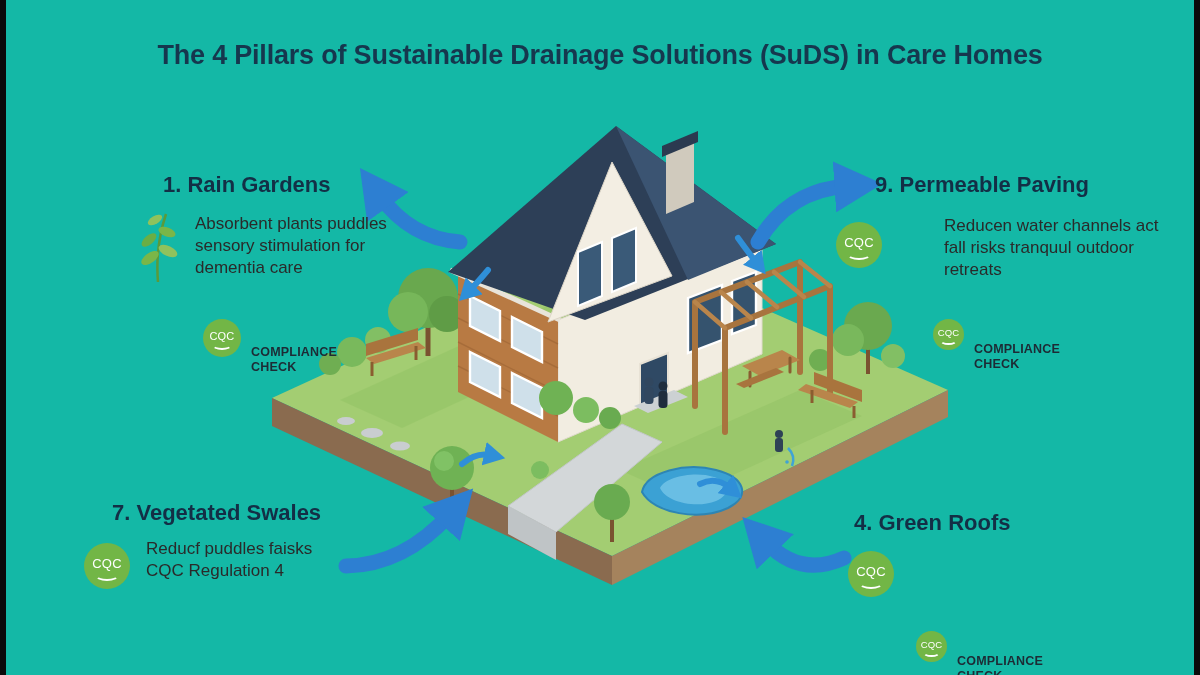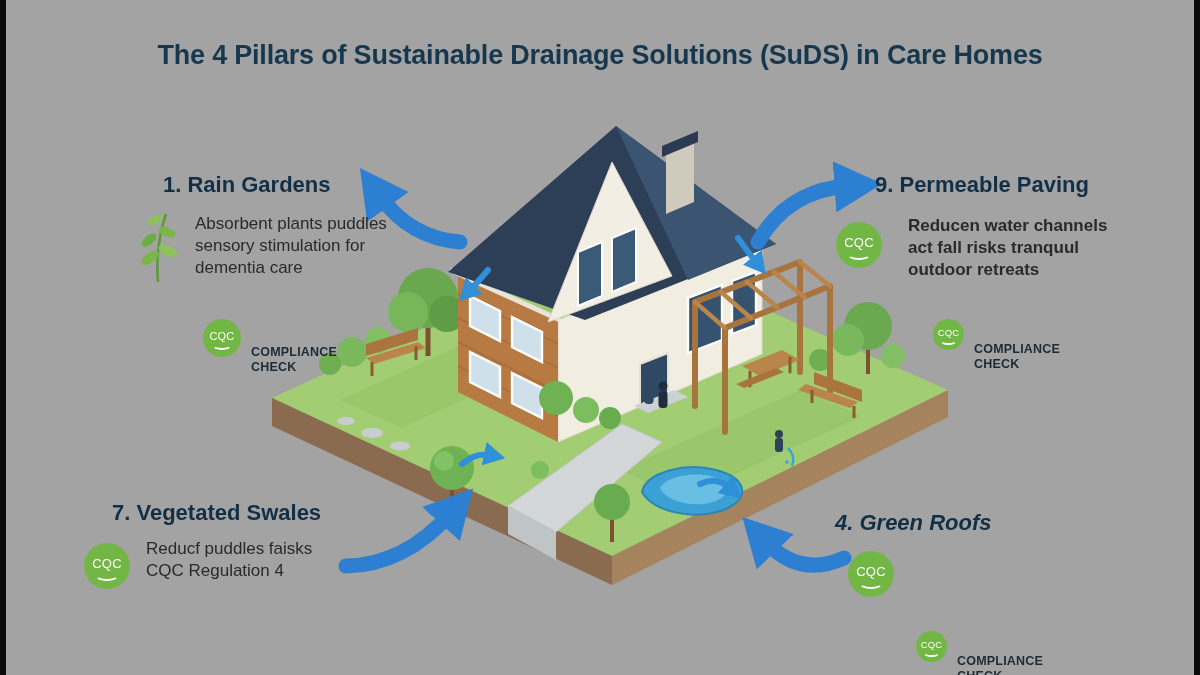--- a/index.html
+++ b/index.html
@@ -1,18 +1,18 @@
 <!DOCTYPE html>
 <html><head>
 <meta charset="utf-8">
 <style>
   html,body{margin:0;padding:0;background:#000;}
   .canvas{
     position:relative;width:1200px;height:675px;margin:0 auto;
-    background:#a3a3a3;overflow:hidden;
+    background:#14b8a6;overflow:hidden;
     font-family:"Liberation Sans", sans-serif;
   }
   .edgebar{position:absolute;top:0;bottom:0;width:6px;background:#0a0a0a;}
   .edgebar.left{left:0;}
   .edgebar.right{right:0;}
 
   .title{
     position:absolute;top:40px;left:0;width:100%;text-align:center;
     font-size:27px;font-weight:700;color:#16374e;letter-spacing:-0.2px;margin:0;
   }
@@ -222,38 +222,38 @@
     <span class="ctext">
       <span>COMPLIANCE</span><br>
       <span>CHECK</span>
     </span>
   </div>
 
   <h2 class="pillar-heading" style="left:875px;top:172px;">9. Permeable Paving</h2>
   <span class="cqc cqc-lg badge-abs" style="left:836px;top:222px;">
       <span class="t">CQC</span>
     </span>
-  <p class="pillar-desc" style="left:908px;top:215px;width:222px;font-weight:bold;">Reducen water channels act fall risks tranquul outdoor retreats</p>
+  <p class="pillar-desc" style="left:944px;top:215px;width:222px;">Reducen water channels act fall risks tranquul outdoor retreats</p>
   <div class="compliance" style="left:933px;top:298px;">
     <span class="cqc cqc-sm">
         <span class="t">CQC</span>
       </span>
     <span class="ctext">
       <span>COMPLIANCE</span><br>
       <span>CHECK</span>
     </span>
   </div>
 
   <h2 class="pillar-heading" style="left:112px;top:500px;">7. Vegetated Swales</h2>
   <span class="cqc cqc-lg badge-abs" style="left:84px;top:543px;">
       <span class="t">CQC</span>
     </span>
   <p class="pillar-desc" style="left:146px;top:538px;width:200px;">Reducf puddles faisks CQC Regulation 4</p>
 
-  <h2 class="pillar-heading" style="left:835px;top:510px;font-style:italic;">4. Green Roofs</h2>
+  <h2 class="pillar-heading" style="left:854px;top:510px;">4. Green Roofs</h2>
   <span class="cqc cqc-lg badge-abs" style="left:848px;top:551px;">
       <span class="t">CQC</span>
     </span>
   <div class="compliance" style="left:916px;top:610px;">
     <span class="cqc cqc-sm">
         <span class="t">CQC</span>
       </span>
     <span class="ctext">
       <span>COMPLIANCE</span><br>
       <span>CHECK</span>

